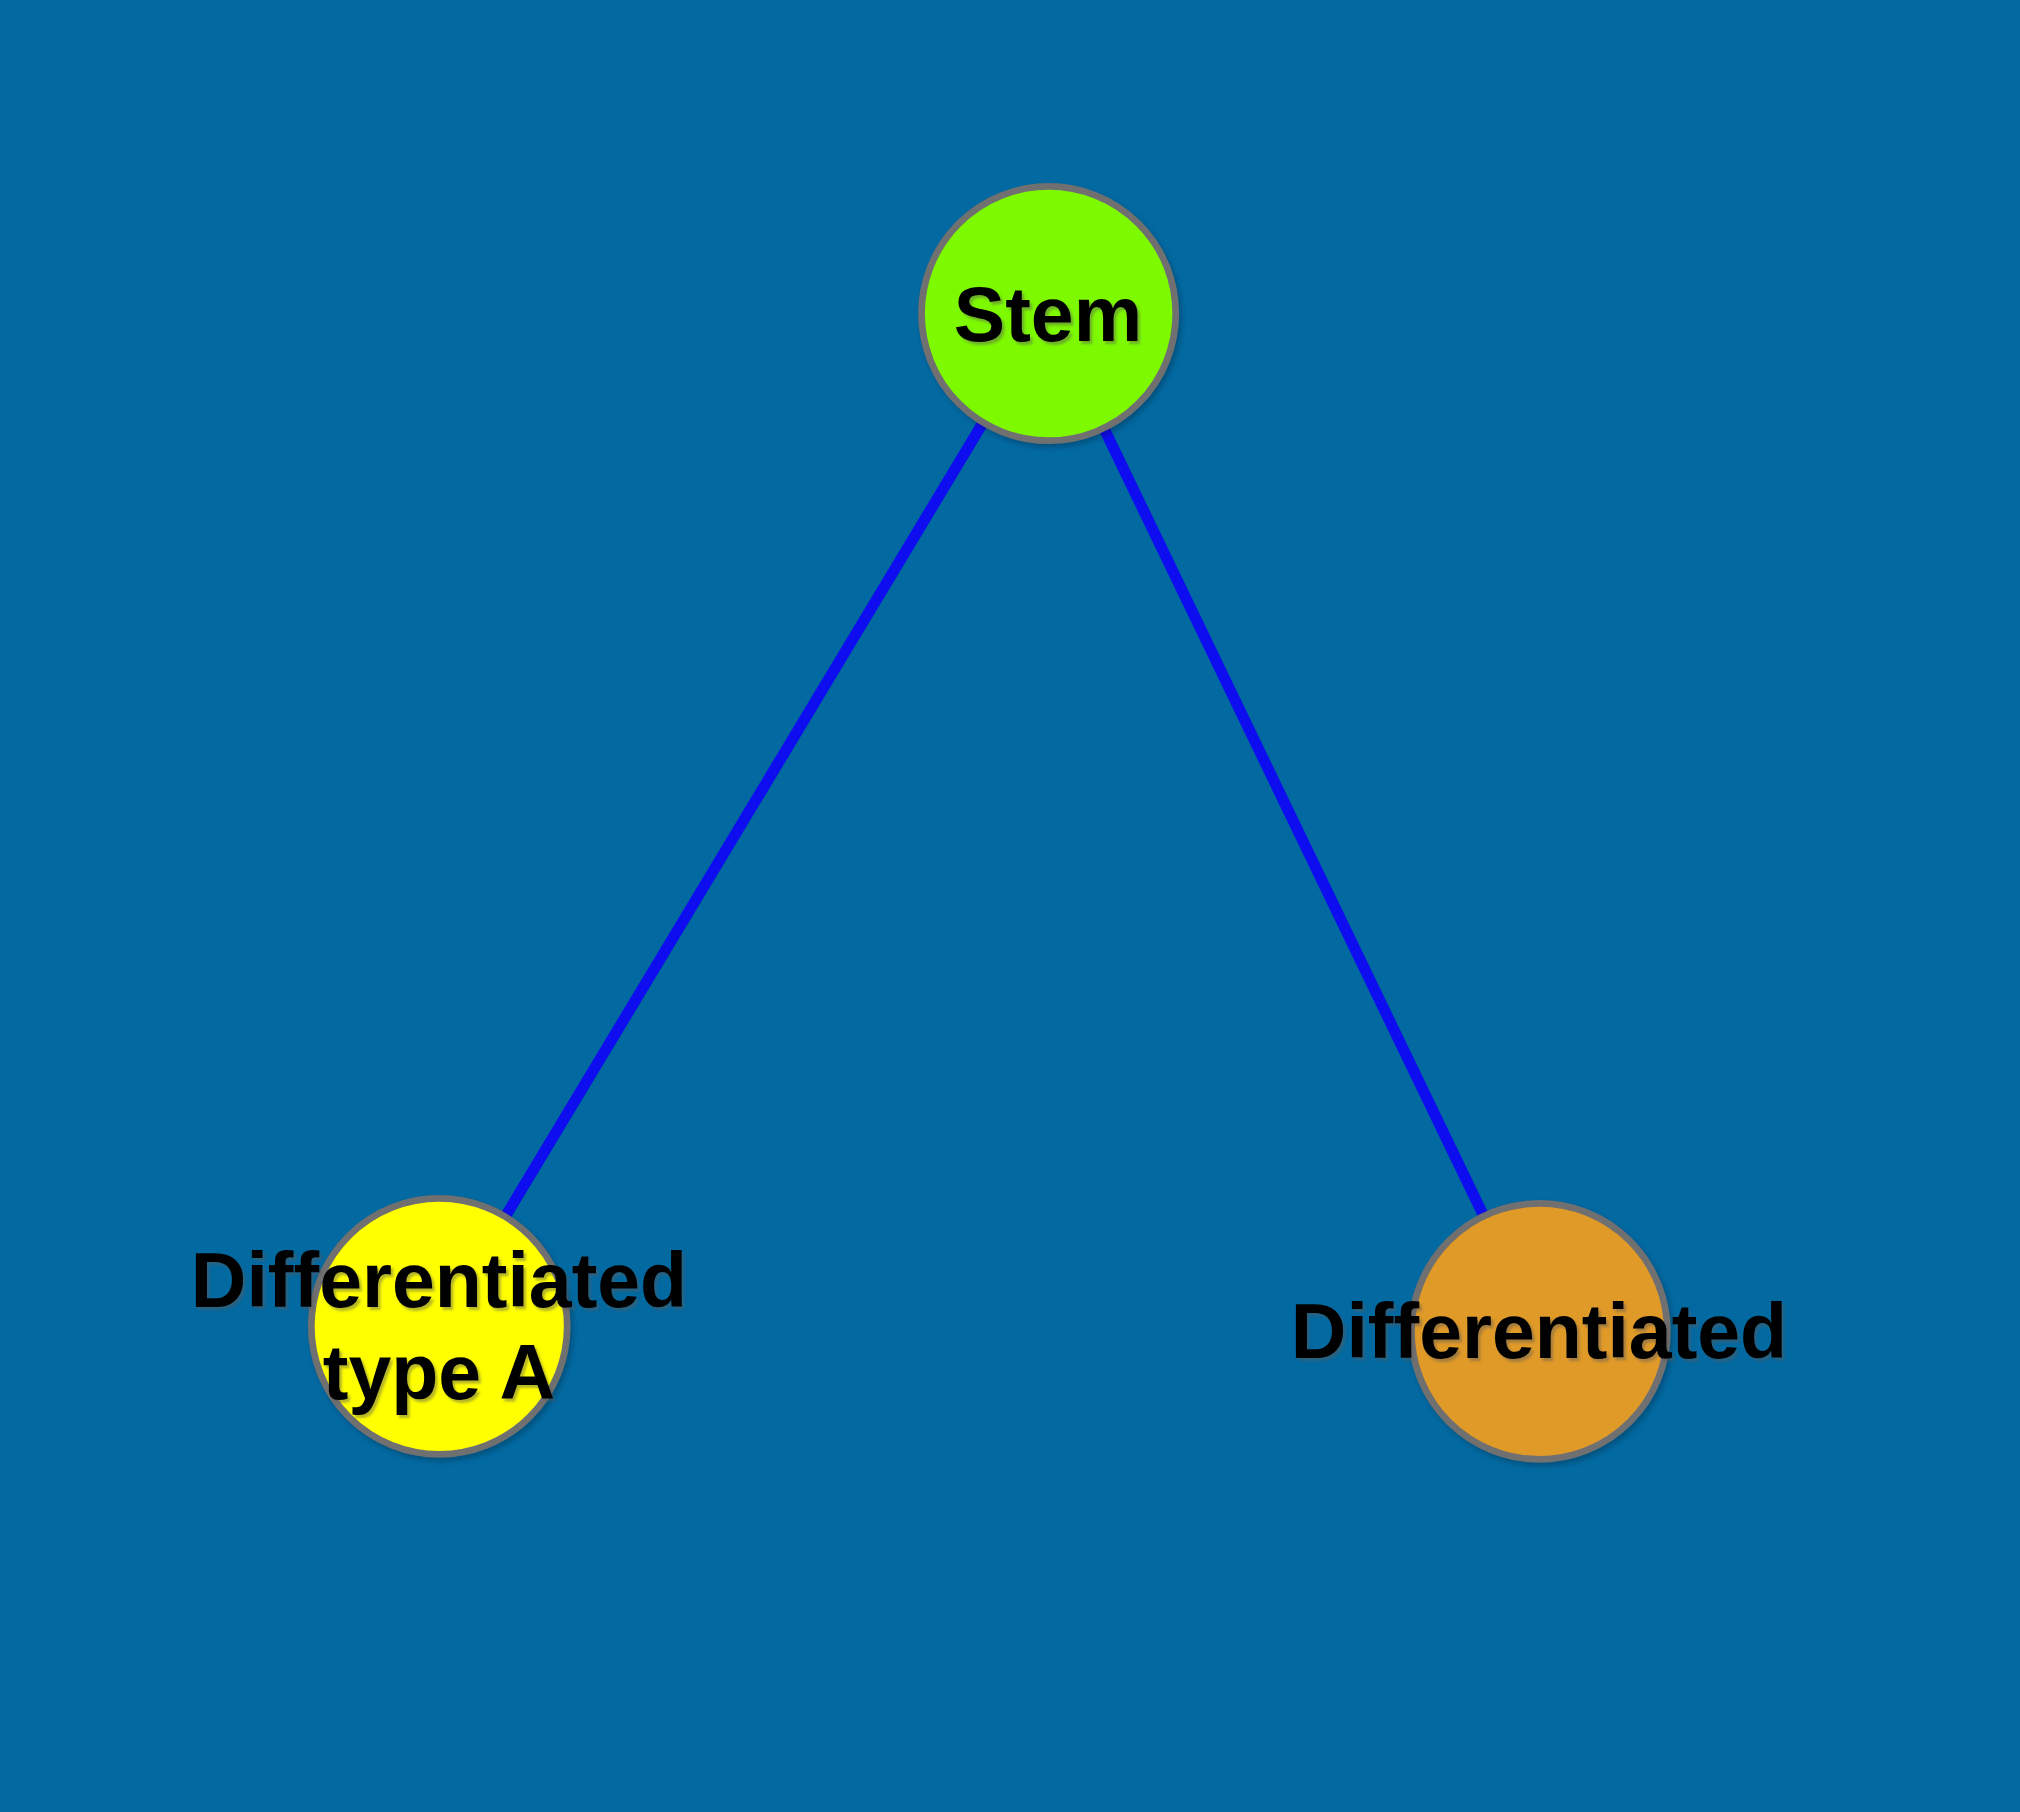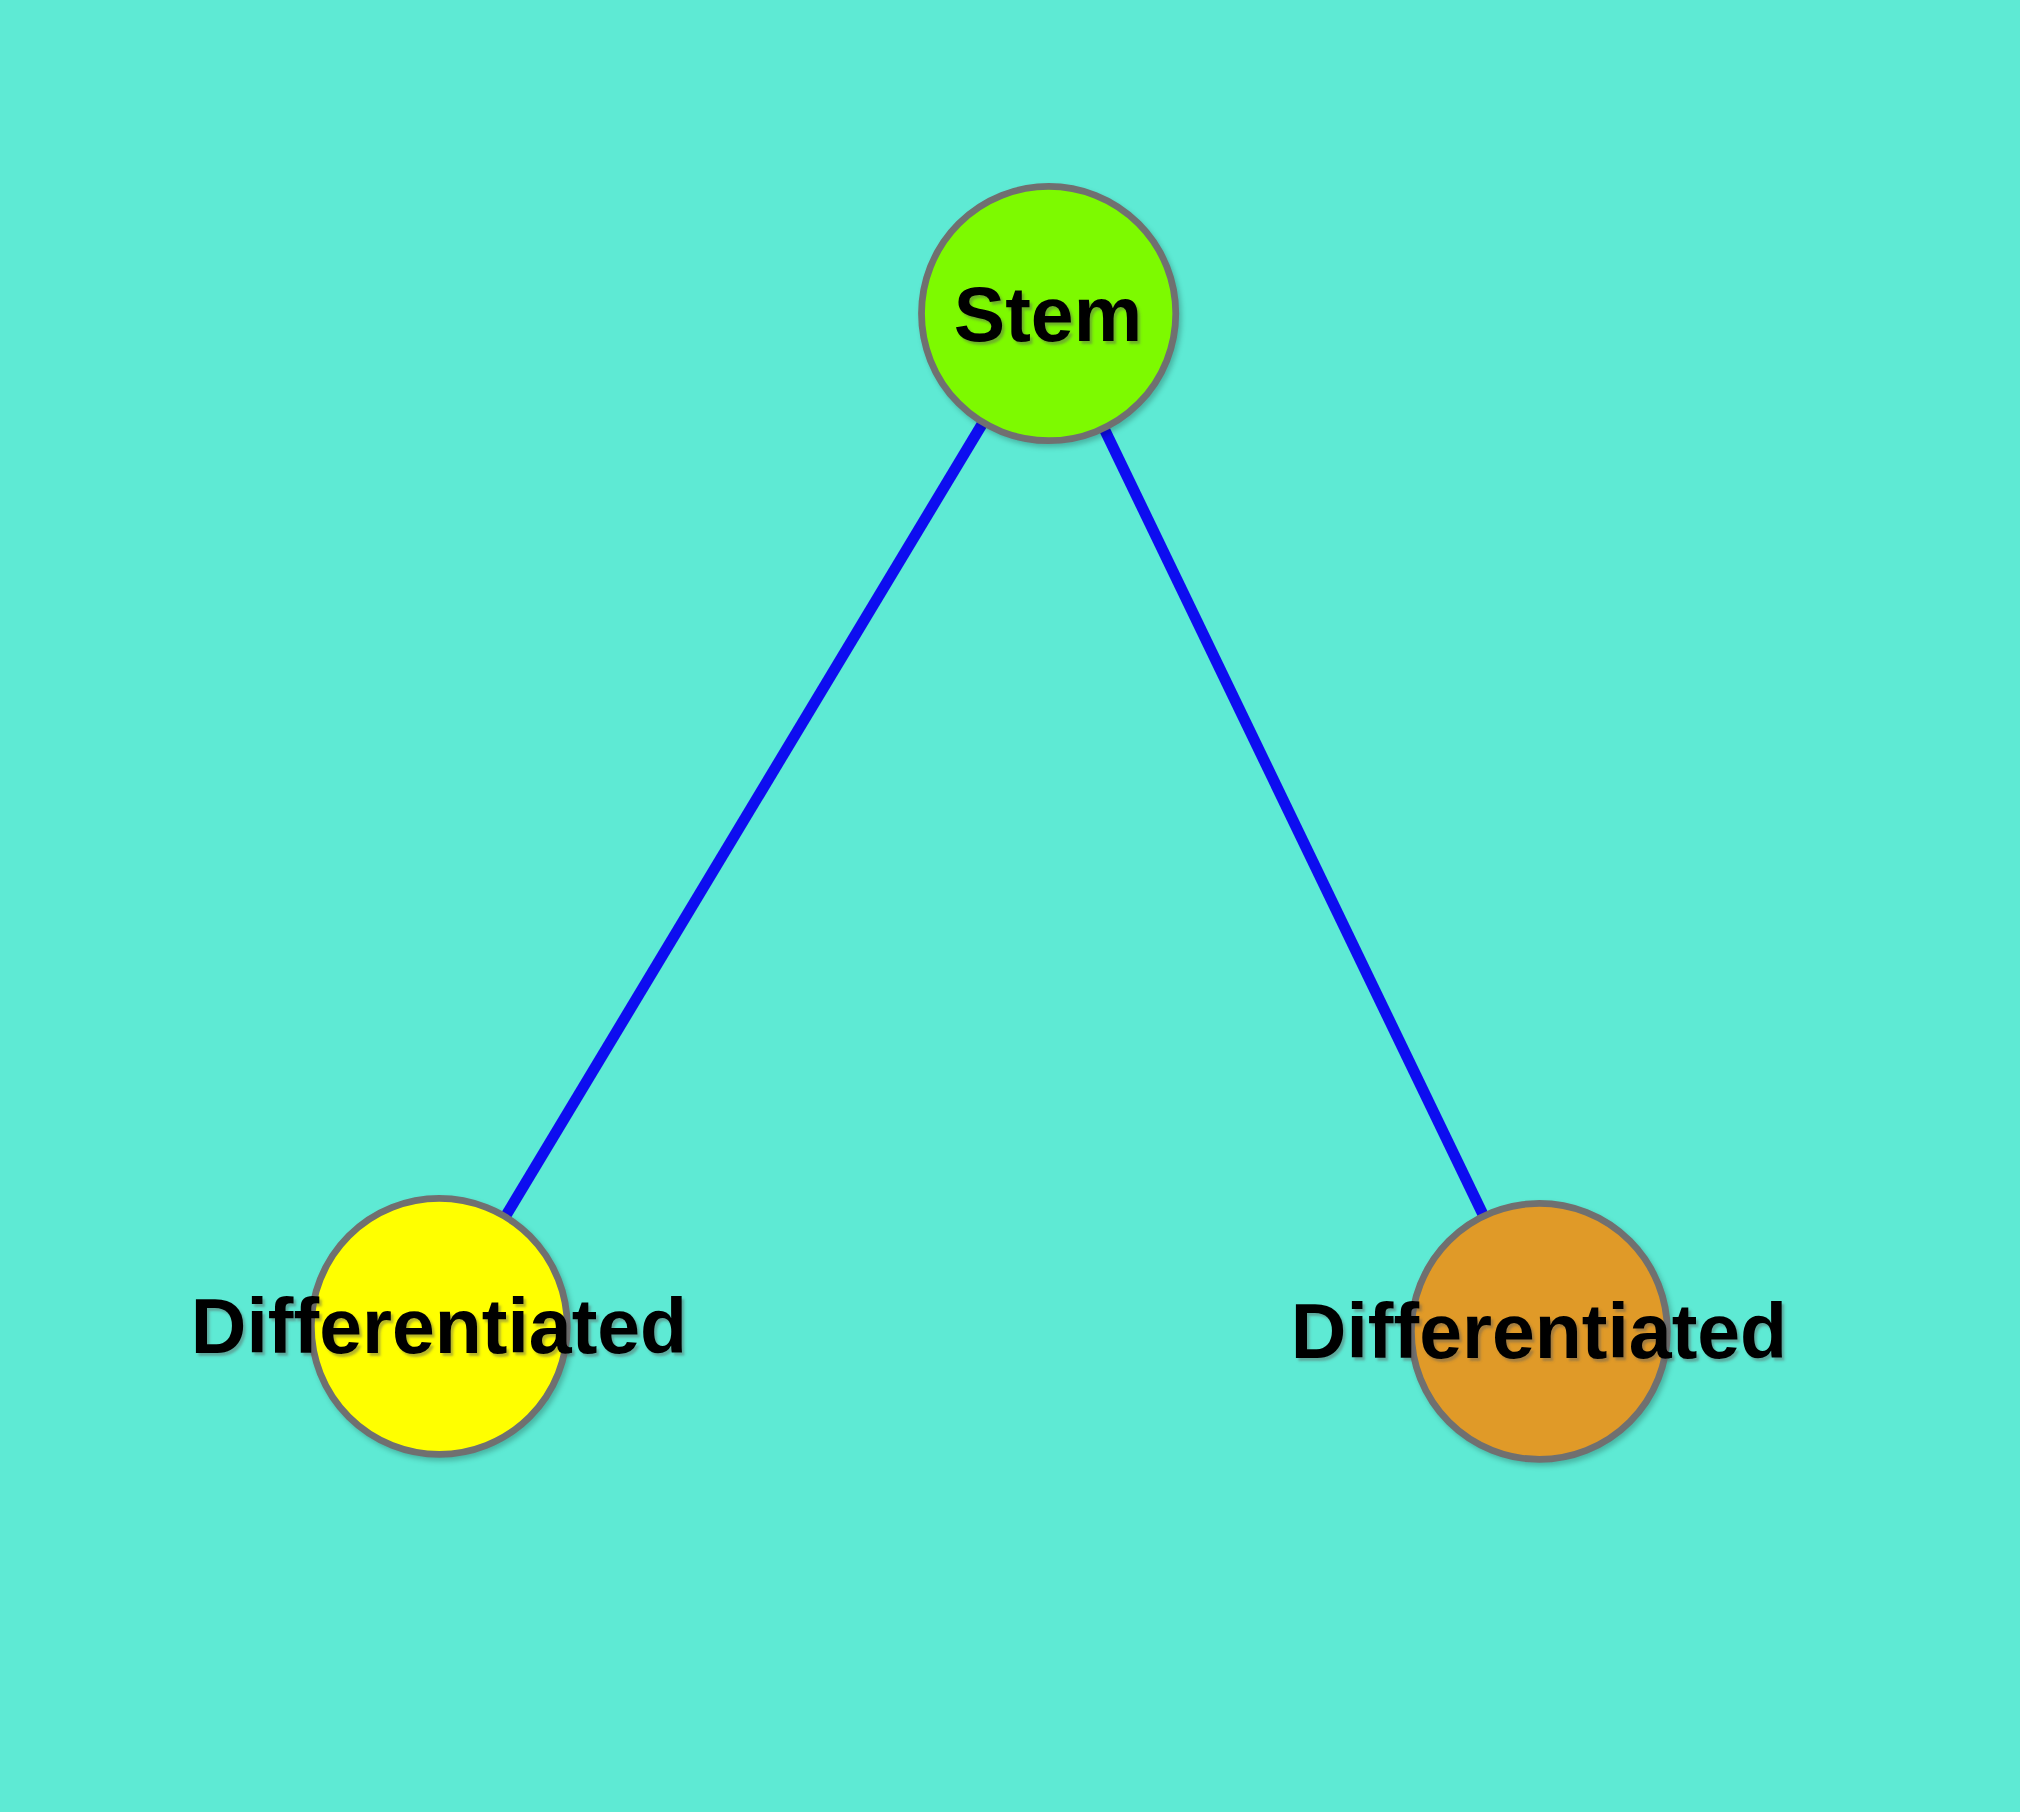--- a/index.html
+++ b/index.html
@@ -40,37 +40,38 @@
     white-space: nowrap;
     text-shadow: 2.5px 3.4px 2.5px rgba(90,90,90,0.45);
   }
   .node-label .label-line {
     display: block;
   }
 </style>
 </head>
 <body>
 
-<div id="canvas" style="background: #5eead4;">
+<div id="canvas" style="background: #0369a1;">
   <svg id="graph-svg" viewBox="0 0 2384 2138" xmlns="http://www.w3.org/2000/svg">
     <g id="edges-layer">
         <line x1="1237" y1="370" x2="518" y2="1565" stroke="#0D0DF0" class="edge"></line>
         <line x1="1237" y1="370" x2="1816" y2="1571" stroke="#0D0DF0" class="edge"></line>
       </g>
     <g id="nodes-layer">
         <circle cx="1237" cy="370" r="150" fill="#7DFA00" stroke="#707070" class="node-circle"></circle>
         <circle cx="518" cy="1565" r="151" fill="#FFFF00" stroke="#707070" class="node-circle"></circle>
         <circle cx="1816" cy="1571" r="151" fill="#E09A28" stroke="#707070" class="node-circle"></circle>
       </g>
   </svg>
   <div id="labels-layer">
       <div class="node-label" style="left: 1048px; top: 314px; color: rgb(0, 0, 0);">
         <span class="label-line">Stem</span>
       </div>
       <div class="node-label" style="left: 439px; top: 1326px; color: rgb(0, 0, 0);">
         <span class="label-line">Differentiated</span>
+        <span class="label-line">type A</span>
       </div>
       <div class="node-label" style="left: 1539px; top: 1331px; color: rgb(0, 0, 0);">
         <span class="label-line">Differentiated</span>
       </div>
     </div>
 </div>
 
 
 </body></html>

